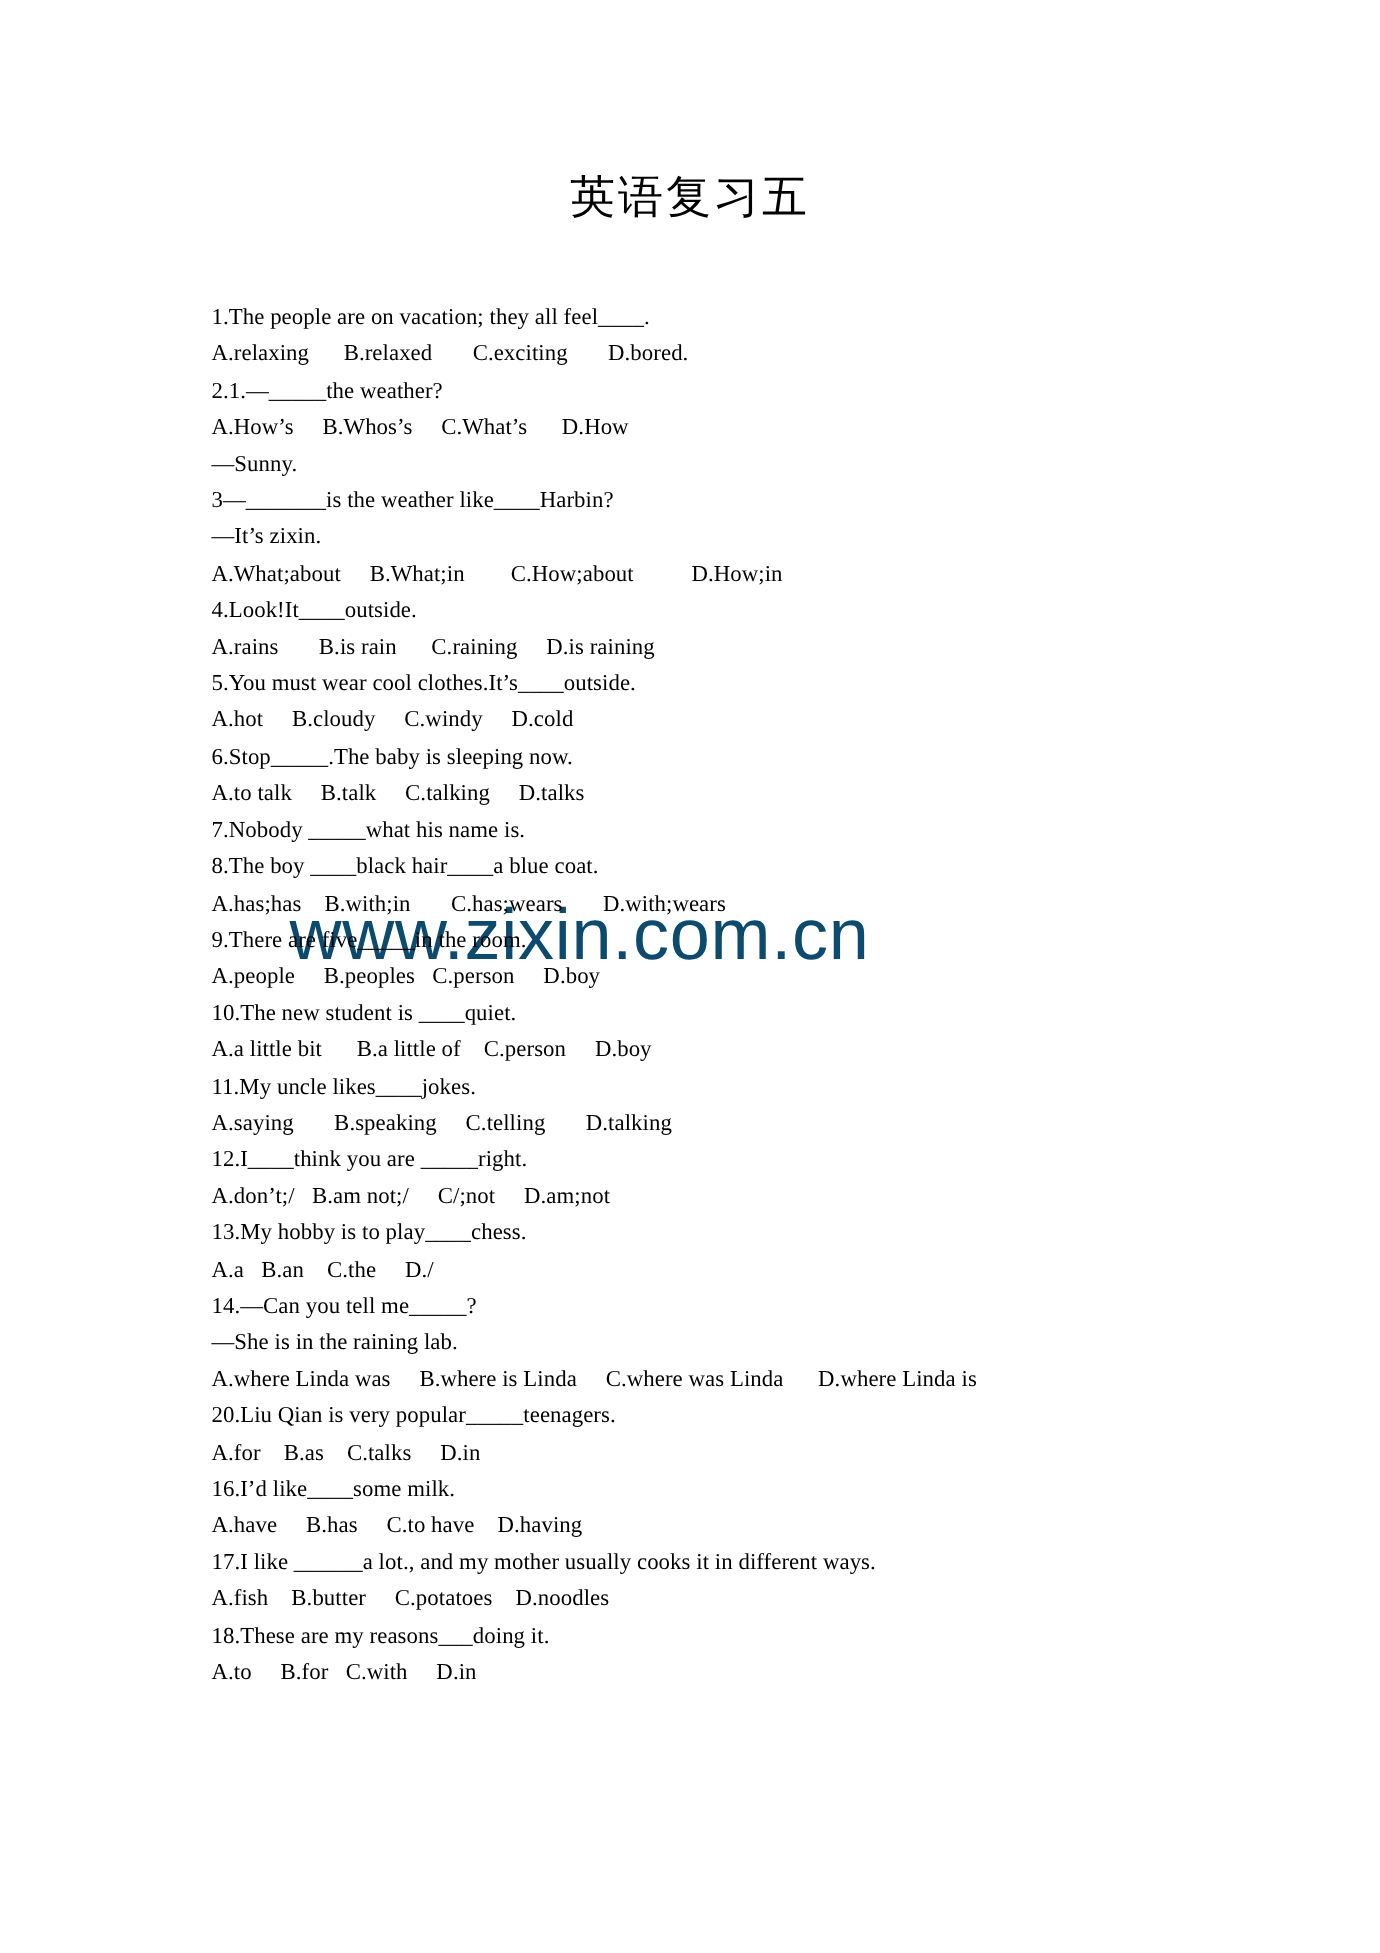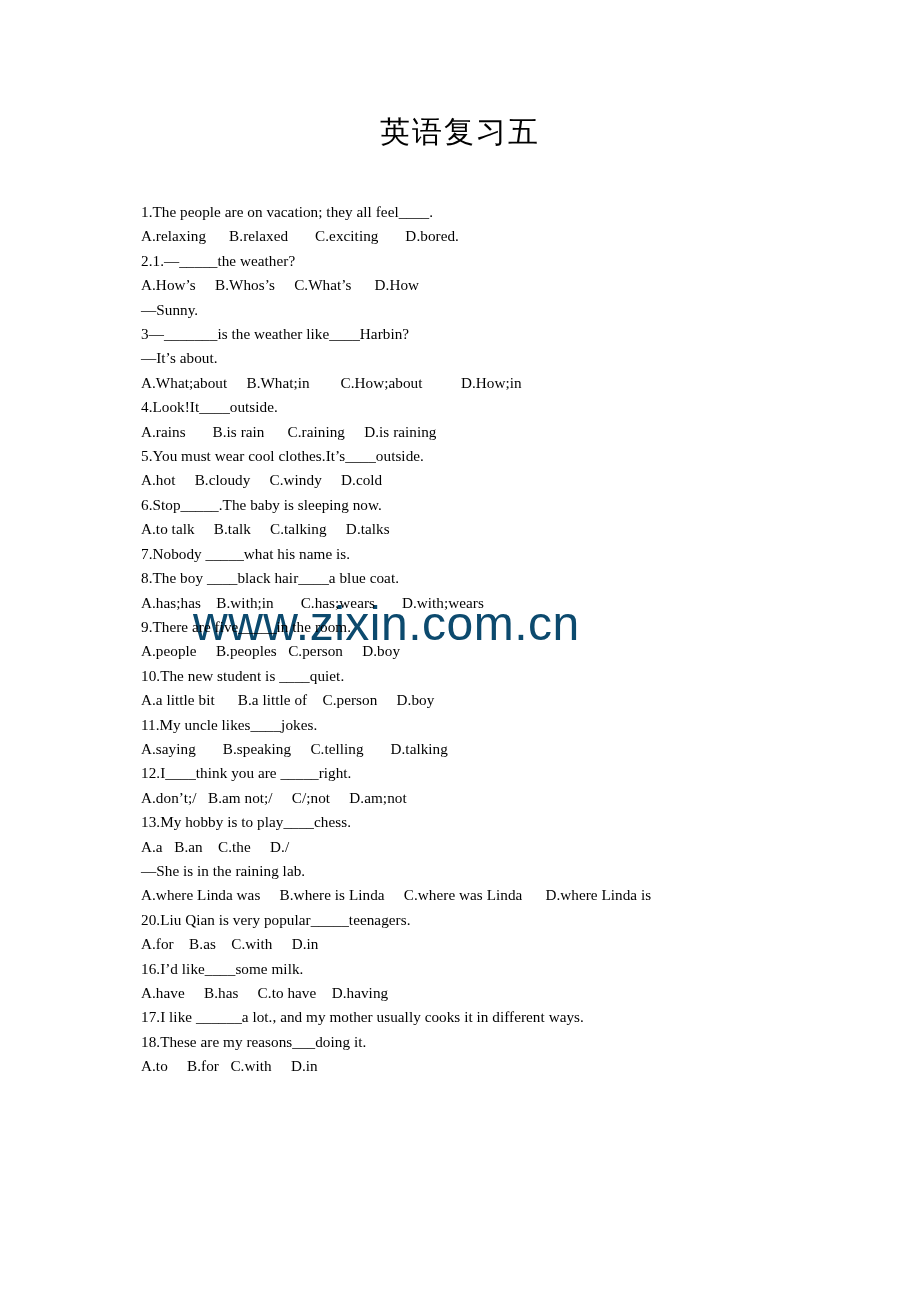--- a/index.html
+++ b/index.html
@@ -82,45 +82,47 @@
 
   <h1 id="doc-title">英语复习五</h1>
 
   <div id="lines">
       <div class="doc-line">1.The people are on vacation; they all feel____.</div>
       <div class="doc-line">A.relaxing      B.relaxed       C.exciting       D.bored.</div>
       <div class="doc-line">2.1.—_____the weather?</div>
       <div class="doc-line">A.How’s     B.Whos’s     C.What’s      D.How</div>
       <div class="doc-line">—Sunny.</div>
       <div class="doc-line">3—_______is the weather like____Harbin?</div>
-      <div class="doc-line">—It’s about.</div>
+      <div class="doc-line">—It’s zixin.</div>
       <div class="doc-line">A.What;about     B.What;in        C.How;about          D.How;in</div>
       <div class="doc-line">4.Look!It____outside.</div>
       <div class="doc-line">A.rains       B.is rain      C.raining     D.is raining</div>
       <div class="doc-line">5.You must wear cool clothes.It’s____outside.</div>
       <div class="doc-line">A.hot     B.cloudy     C.windy     D.cold</div>
       <div class="doc-line">6.Stop_____.The baby is sleeping now.</div>
       <div class="doc-line">A.to talk     B.talk     C.talking     D.talks</div>
       <div class="doc-line">7.Nobody _____what his name is.</div>
       <div class="doc-line">8.The boy ____black hair____a blue coat.</div>
       <div class="doc-line">A.has;has    B.with;in       C.has;wears       D.with;wears</div>
       <div class="doc-line">9.There are five_____in the room.</div>
       <div class="doc-line">A.people     B.peoples   C.person     D.boy</div>
       <div class="doc-line">10.The new student is ____quiet.</div>
       <div class="doc-line">A.a little bit      B.a little of    C.person     D.boy</div>
       <div class="doc-line">11.My uncle likes____jokes.</div>
       <div class="doc-line">A.saying       B.speaking     C.telling       D.talking</div>
       <div class="doc-line">12.I____think you are _____right.</div>
       <div class="doc-line">A.don’t;/   B.am not;/     C/;not     D.am;not</div>
       <div class="doc-line">13.My hobby is to play____chess.</div>
       <div class="doc-line">A.a   B.an    C.the     D./</div>
+      <div class="doc-line">14.—Can you tell me_____?</div>
       <div class="doc-line">—She is in the raining lab.</div>
       <div class="doc-line">A.where Linda was     B.where is Linda     C.where was Linda      D.where Linda is</div>
       <div class="doc-line">20.Liu Qian is very popular_____teenagers.</div>
-      <div class="doc-line">A.for    B.as    C.with     D.in</div>
+      <div class="doc-line">A.for    B.as    C.talks     D.in</div>
       <div class="doc-line">16.I’d like____some milk.</div>
       <div class="doc-line">A.have     B.has     C.to have    D.having</div>
       <div class="doc-line">17.I like ______a lot., and my mother usually cooks it in different ways.</div>
+      <div class="doc-line">A.fish    B.butter     C.potatoes    D.noodles</div>
       <div class="doc-line">18.These are my reasons___doing it.</div>
       <div class="doc-line">A.to     B.for   C.with     D.in</div>
     </div>
 
 </div>
 
 </body></html>

